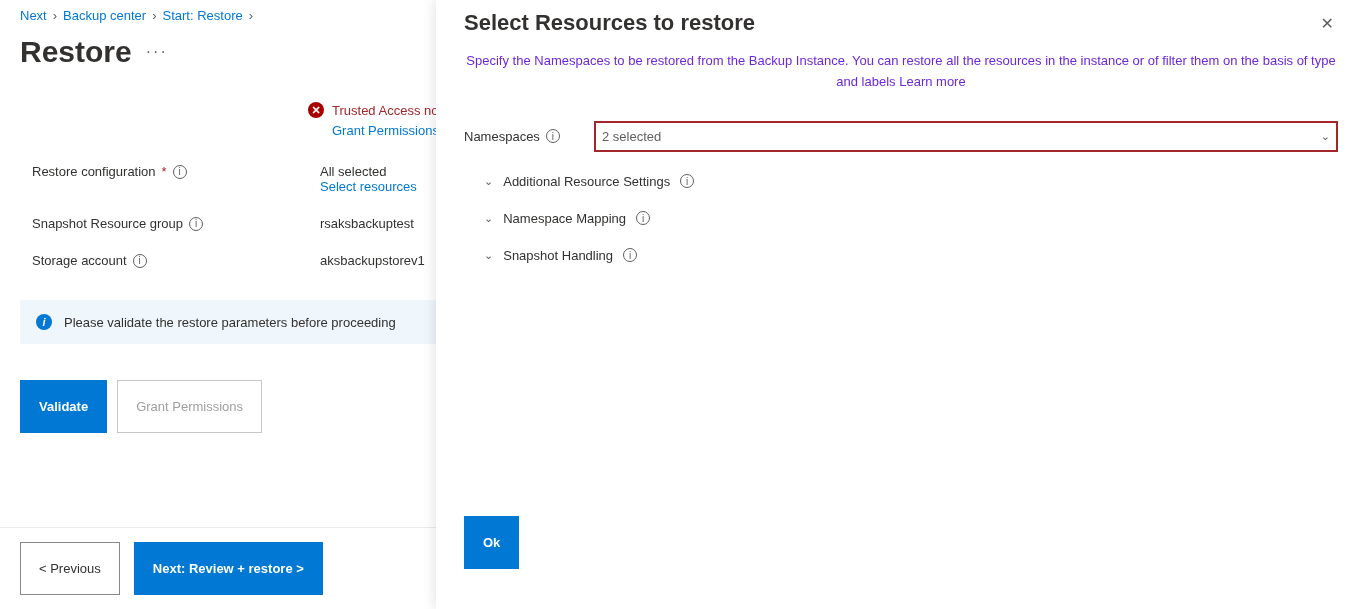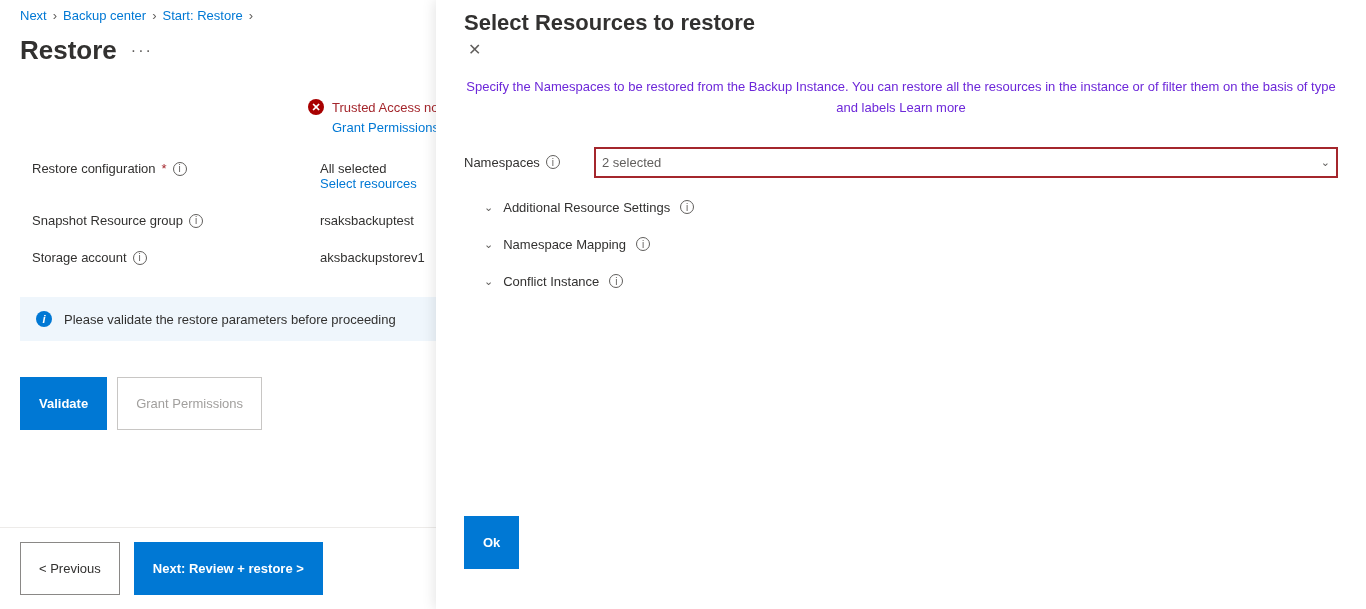--- a/index.html
+++ b/index.html
@@ -3,21 +3,21 @@
   <meta charset="utf-8">
   <style>
     * { box-sizing: border-box; margin: 0; padding: 0; }
     body { font-family: "Segoe UI", -apple-system, sans-serif; font-size: 13px; color: #323130; width: 1366px; height: 609px; overflow: hidden; position: relative; background: #fff; }
     a { color: #0078d4; text-decoration: none; cursor: pointer; }
     
     .main-page { padding: 8px 20px; }
     .breadcrumb { display: flex; align-items: center; gap: 6px; font-size: 13px; margin-bottom: 12px; }
     .breadcrumb .sep { color: #605e5c; }
     .page-title-row { display: flex; align-items: center; gap: 14px; margin-bottom: 32px; }
-    .page-title { font-size: 26px; font-weight: 600; }
+    .page-title { font-size: 30px; font-weight: 600; }
     .more-dots { color: #605e5c; letter-spacing: 2px; cursor: pointer; font-size: 16px; }
 
     .error-banner { margin-left: 288px; margin-bottom: 24px; display: flex; gap: 8px; }
     .error-icon { width:16px; height:16px; border-radius:50%; background:#a80000; color:#fff; display:inline-flex; align-items:center; justify-content:center; font-size:11px; font-weight:bold; flex-shrink:0; margin-top:1px; }
     .error-text { color:#a4262c; font-size:13px; line-height:1.5; }
     .error-text a { display:block; }
 
     .form-row { display:flex; align-items:flex-start; margin-bottom:22px; }
     .form-label { width:288px; display:flex; align-items:center; gap:6px; color:#323130;margin-left:12px; }
     .form-value { color:#323130; }
@@ -30,21 +30,21 @@
     .btn-row { display:flex; gap:10px; }
     .btn { padding:18px 18px; font-size:13px; border:1px solid transparent; cursor:pointer; font-family:inherit; }
     .btn-primary { background:#0078d4; color:#fff; font-weight:600; }
     .btn-secondary { background:#fff; border-color:#8a8886; color:#323130; }
     .btn-disabled { background:#fff; border-color:#c8c6c4; color:#a19f9d; cursor:default; }
 
     .footer { position:absolute; left:0; right:0; bottom:0; border-top:1px solid #edebe9; padding:14px 20px; display:flex; gap:14px; background:#fff; }
 
     
     .panel { position:absolute; top:0; right:0; width:930px; height:100%; background:#fff; box-shadow:-2px 0 12px rgba(0,0,0,0.1); padding:10px 28px 20px 28px; display:flex; flex-direction:column; }
-    .panel-header { display:flex; justify-content:space-between; align-items:flex-start;flex-direction:column; }
+    .panel-header { display:flex; justify-content:space-between; align-items:flex-start; }
     .panel-title { font-size:22px; font-weight:600; }
     .close-x { font-size:16px; color:#605e5c; cursor:pointer; padding:4px; font-weight:300; }
     .panel-desc { margin-top:14px; color:#6d28d9; line-height:1.6;text-align:center; }
 
     .ns-row { display:flex; align-items:center; margin-top:28px; gap:2px; }
     .ns-label { display:flex; align-items:center; gap:6px; width:128px; }
     .dropdown { flex:1; border:2px solid #a4262c; padding:6px 6px; display:flex; justify-content:space-between; align-items:center; cursor:pointer; color:#605e5c; }
     .chev { font-size:11px; color:#605e5c; }
 
     .expander { display:flex; align-items:center; gap:10px; margin-top:22px; margin-left:20px; cursor:pointer; }
@@ -146,20 +146,20 @@
     <span class="label">Additional Resource Settings</span>
     <span class="info-i">i</span>
   </div>
   <div class="expander">
     <span class="chev-down">⌄</span>
     <span class="label">Namespace Mapping</span>
     <span class="info-i">i</span>
   </div>
   <div class="expander">
     <span class="chev-down">⌄</span>
-    <span class="label">Conflict Instance</span>
+    <span class="label">Snapshot Handling</span>
     <span class="info-i">i</span>
   </div>
 
   <div class="panel-footer">
     <button class="btn btn-primary">Ok</button>
   </div>
 </div>
 
 </body></html>

